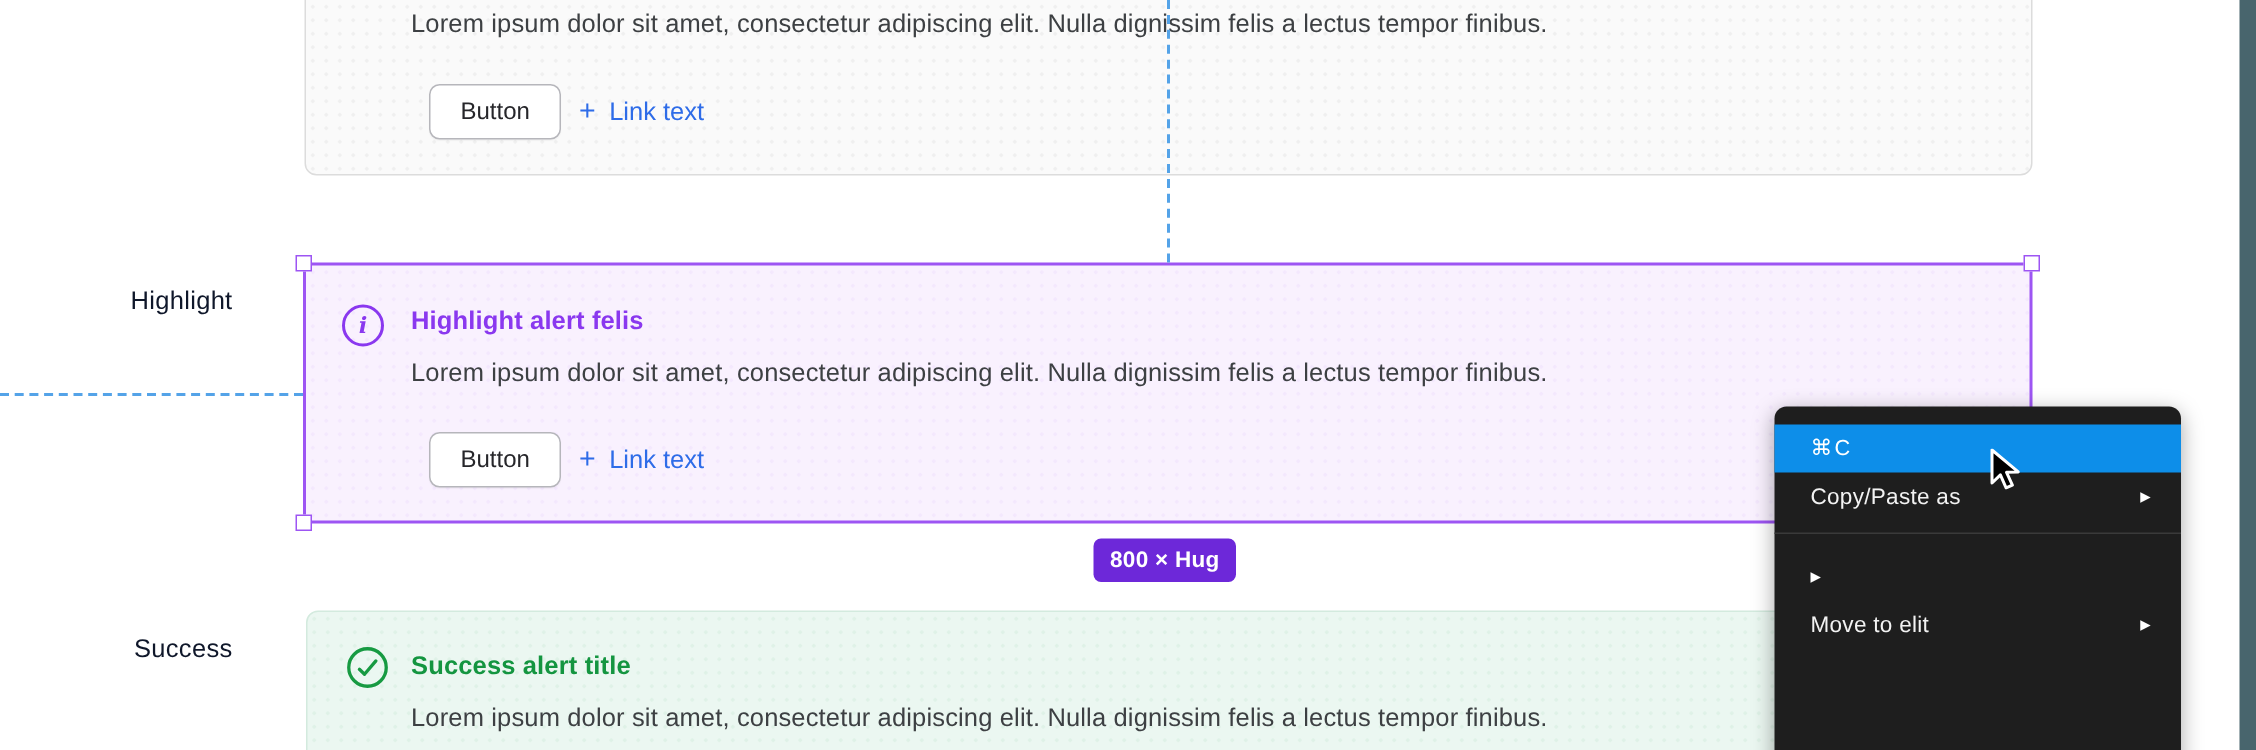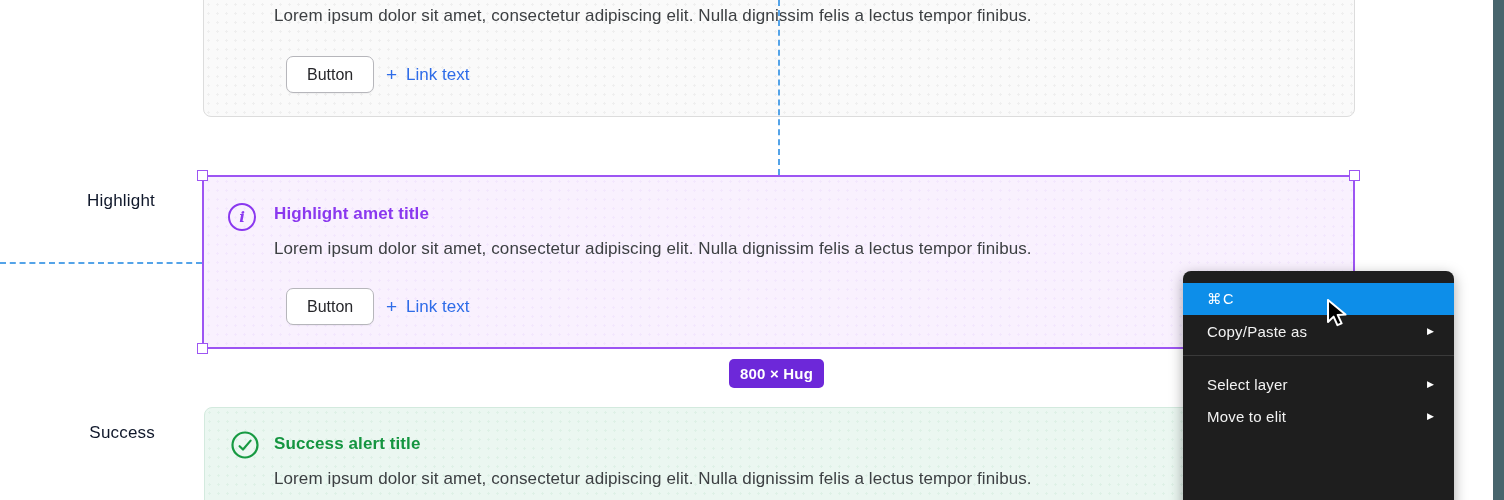--- a/index.html
+++ b/index.html
@@ -127,21 +127,21 @@
 
 <div class="guide-v"></div>
 <div class="guide-h"></div>
 
 <div class="row-label" style="top:191px;">Highlight</div>
 
 <div class="card card-highlight">
   <div class="info-icon">
     <span>i</span>
   </div>
-  <div class="alert-title" style="top:27px;color:#8a38ef;">Highlight amet title</div>
+  <div class="alert-title" style="top:27px;color:#8a38ef;">Highlight alert felis</div>
   <div class="alert-body" style="top:59px;">Lorem ipsum dolor sit amet, consectetur adipiscing elit. Nulla dignissim felis a lectus tempor finibus.</div>
   <div class="btn" style="top:111px;">Button</div>
   <div class="link" style="top:111px;">
     <span class="plus">+</span>
     <span>Link text</span>
   </div>
 </div>
 
 <div class="handle" style="left:197px;top:170px;"></div>
 <div class="handle" style="left:1349px;top:170px;"></div>
@@ -164,21 +164,20 @@
 <div class="ctx-menu">
   <div class="ctx-row hl">
     <span class="shortcut">⌘C</span>
   </div>
   <div class="ctx-row">
     <span class="lbl">Copy/Paste as</span>
     <span class="sub-arrow">▶</span>
   </div>
   <div class="ctx-sep"></div>
   <div class="ctx-row">
-    <span class="lbl">Select layer</span>
     <span class="sub-arrow">▶</span>
   </div>
   <div class="ctx-row">
     <span class="lbl">Move to elit</span>
     <span class="sub-arrow">▶</span>
   </div>
 </div>
 
 <svg class="cursor" width="26" height="30" viewBox="0 0 26 30">
   <polygon points="2,1 2,23 7.6,17.6 11.4,26.2 15.6,24.4 11.7,15.9 19.5,15.6" fill="#000000" stroke="#ffffff" stroke-width="2" stroke-linejoin="round"></polygon>

